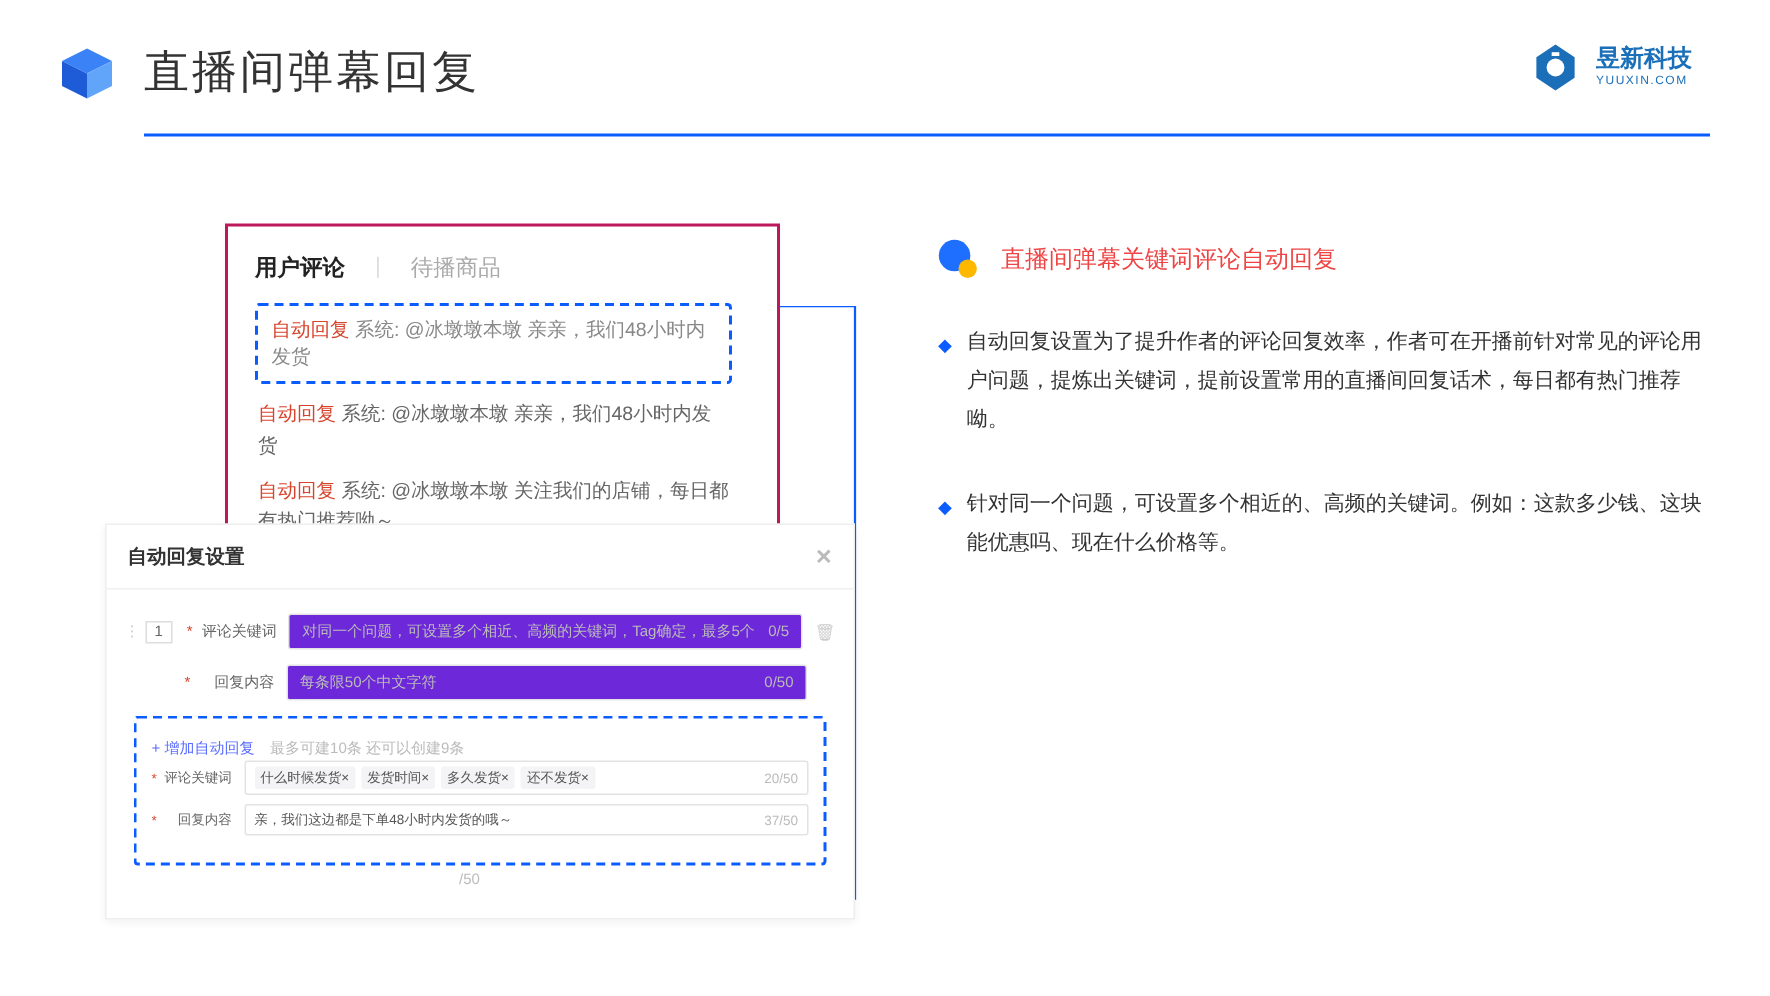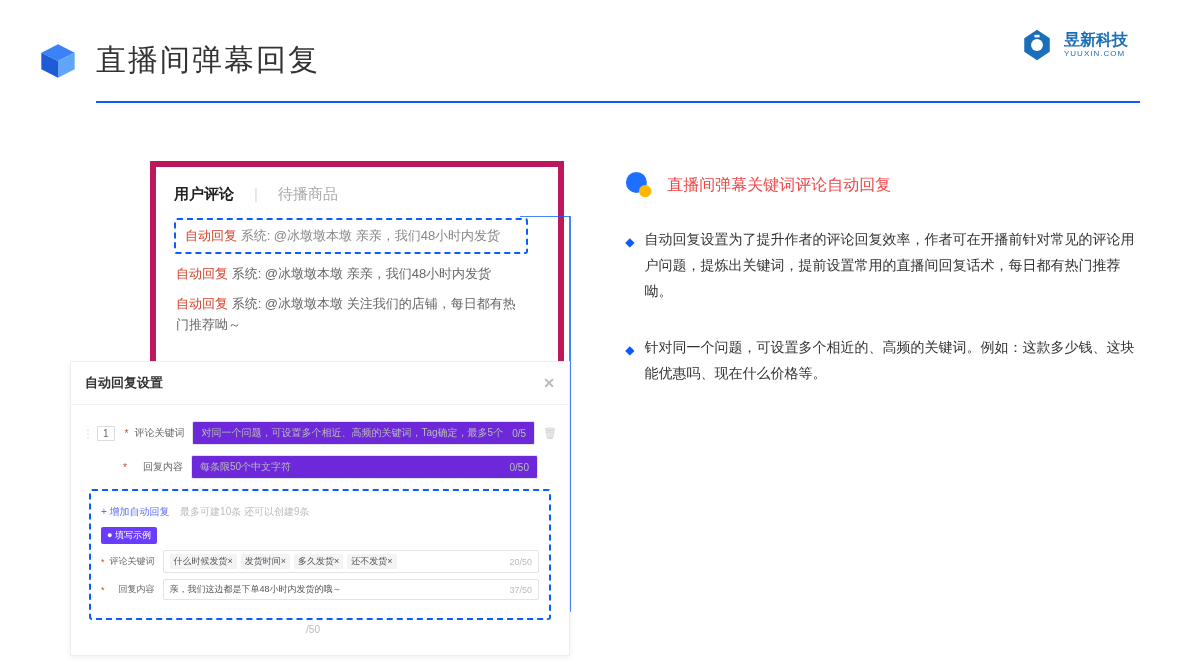--- a/index.html
+++ b/index.html
@@ -1,28 +1,28 @@
 <!DOCTYPE html>
 <html><head>
 <meta charset="utf-8">
 <style>
 *{margin:0;padding:0;box-sizing:border-box;}
 body{font-family:"Microsoft YaHei","PingFang SC",sans-serif;width:1180px;height:664px;background:#fff;position:relative;overflow:hidden;}
-.header{display:flex;align-items:center;padding:40px 40px 12px 38px;}
+.header{display:flex;align-items:center;padding:28px 40px 12px 38px;}
 .cube-icon{width:40px;height:40px;margin-right:18px;}
 .page-title{font-size:30px;font-weight:500;color:#333;letter-spacing:2px;}
 .brand{position:absolute;right:52px;top:28px;display:flex;align-items:center;}
 .brand-icon{width:34px;height:34px;margin-right:10px;}
 .brand-text{display:flex;flex-direction:column;line-height:1;}
 .brand-cn{font-size:16px;font-weight:700;color:#1a6fb8;}
 .brand-en{font-size:8px;color:#1a6fb8;letter-spacing:1px;margin-top:2px;}
 .divider{height:2px;background:#0b5cff;margin:8px 40px 0 96px;}
 .content{position:relative;padding:58px 40px 0 50px;display:flex;}
 .left{position:relative;width:510px;}
-.comment-card{position:absolute;left:100px;top:0;width:414px;background:#fff;border:6px solid #be185d;padding:18px 30px 40px 18px;box-shadow:0 1px 3px rgba(0,0,0,.04);}
+.comment-card{position:absolute;left:100px;top:0;width:370px;background:#fff;border:2px solid #be185d;padding:18px 30px 40px 18px;box-shadow:0 1px 3px rgba(0,0,0,.04);}
 .tabs{display:flex;gap:20px;font-size:15px;margin-bottom:14px;}
 .tab-active{font-weight:700;color:#222;}
 .tab-inactive{color:#aaa;}
 .dashed-box{border:2px dashed #0b5cff;border-radius:3px;padding:7px 9px;margin-bottom:10px;font-size:13px;color:#666;}
 .auto-tag{color:#d7442d;font-weight:500;margin-top:36px;}
 .sys-text{color:#888;}
 .comment-line{font-size:13px;color:#666;margin:9px 2px 0 2px;line-height:1.6;}
 .settings-card{position:absolute;left:20px;top:200px;width:500px;background:#fff;border:1px solid #eee;box-shadow:0 2px 6px rgba(0,0,0,.06);padding:0 0 12px 0;}
 .settings-header{display:flex;justify-content:space-between;align-items:center;padding:12px 14px;border-bottom:1px solid #f0f0f0;font-size:13px;font-weight:600;color:#333;}
 .close-x{color:#bbb;font-size:14px;cursor:pointer;}
@@ -123,21 +123,20 @@
           <div class="input-box">
             <span>每条限50个中文字符</span>
               <span class="count">0/50</span>
           </div>
           <span style="width:19px"></span>
         </div>
 
         <div class="dashed-section">
           <span class="add-link">+ 增加自动回复</span>
           <span class="add-hint">最多可建10条 还可以创建9条</span>
-          <div><span class="example-badge">● 填写示例</span></div>
           <div class="tag-row">
             <span class="dot">*</span>
               <span class="lbl">评论关键词</span>
             <div class="tag-box">
               <span class="tag">什么时候发货×</span>
               <span class="tag">发货时间×</span>
               <span class="tag">多久发货×</span>
               <span class="tag">还不发货×</span>
               <span class="cnt">20/50</span>
             </div>

